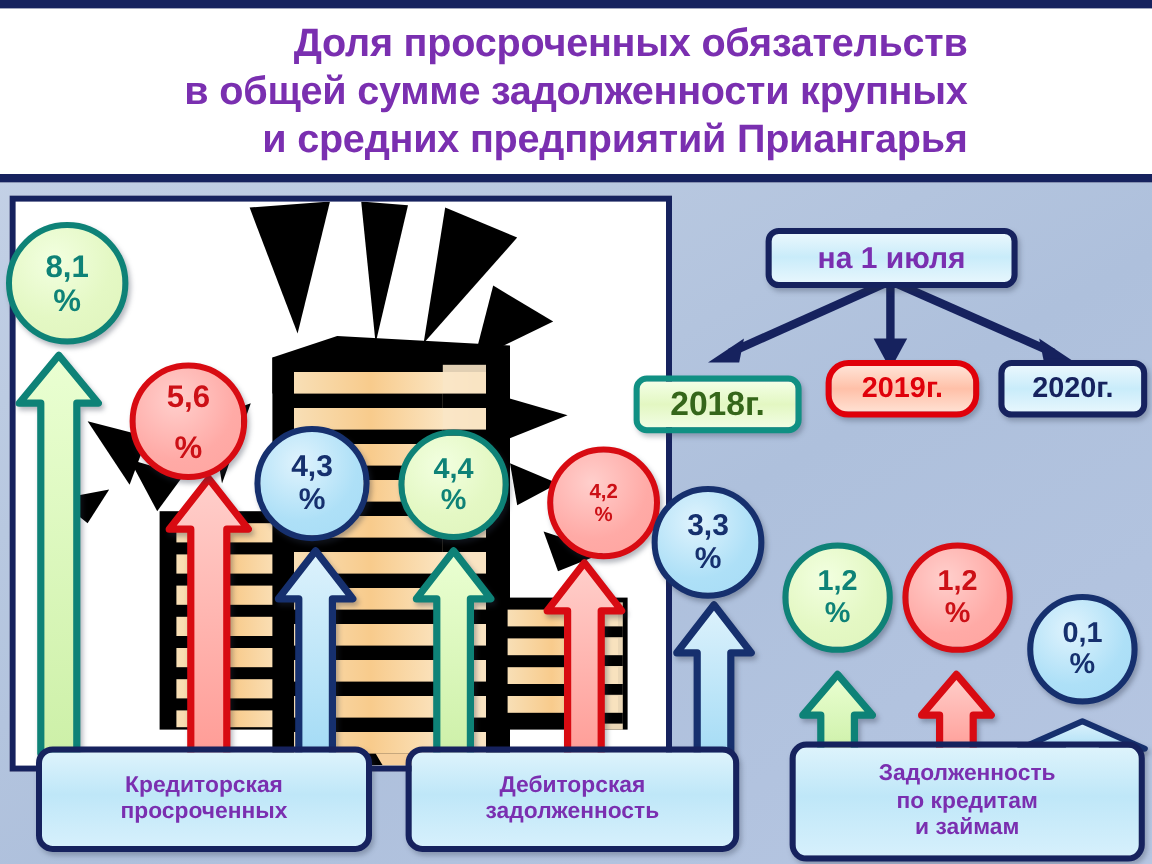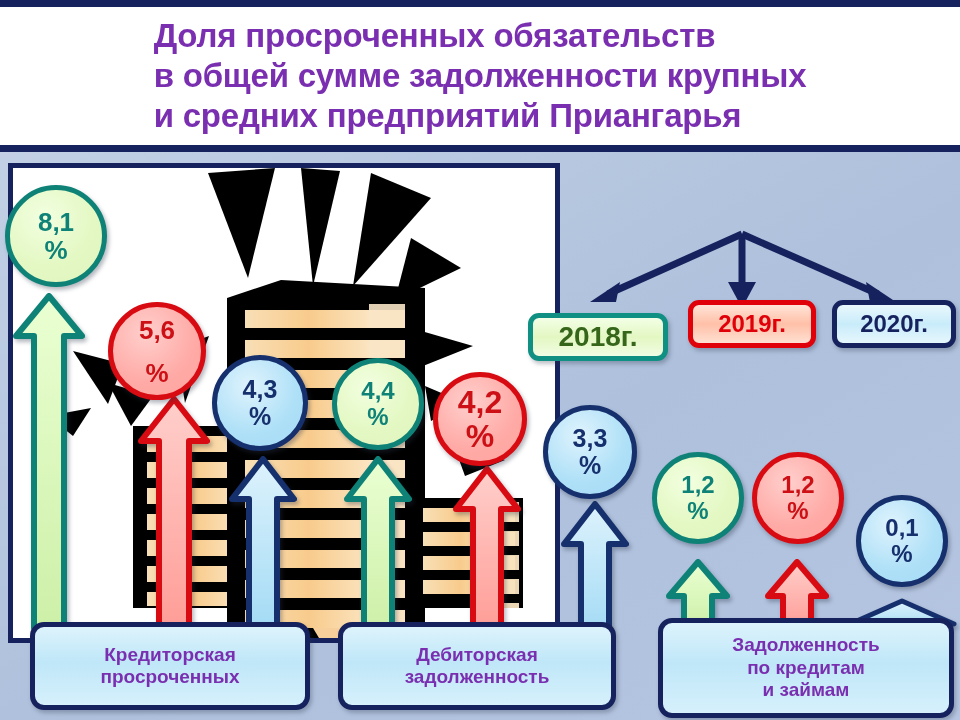--- a/index.html
+++ b/index.html
@@ -17,21 +17,21 @@
   .header{
     position:absolute;left:0;top:0;width:960px;height:152px;
     background:#ffffff;
     border-top:7px solid #16225e;
     border-bottom:7px solid #16225e;
     box-sizing:border-box;
     display:flex;align-items:center;justify-content:center;
   }
   .header .title{
     color:#7a2fb0;font-weight:bold;font-size:33px;line-height:1.22;
-    text-align:left;letter-spacing:-0.2px;white-space:pre-line;
+    text-align:right;letter-spacing:-0.2px;white-space:pre-line;
     font-family:"Liberation Sans","DejaVu Sans",sans-serif;
   }
 
   
   .panel{
     position:absolute;left:8px;top:163px;width:552px;height:480px;
     background:#ffffff;border:5px solid #16225e;box-sizing:border-box;
     overflow:hidden;
   }
   .panel-art{position:absolute;left:0;top:0;width:542px;height:470px;}
@@ -321,21 +321,21 @@
   <div class="bub blue" style="left:212px;top:355px;width:96px;height:96px;font-size:25px;">
     <span class="v">4,3</span>
     <span class="p">%</span>
   </div>
 
   <div class="bub green" style="left:332px;top:358px;width:92px;height:92px;font-size:24px;">
     <span class="v">4,4</span>
     <span class="p">%</span>
   </div>
 
-  <div class="bub red" style="left:433px;top:372px;width:94px;height:94px;font-size:32px;">
+  <div class="bub red" style="left:456px;top:372px;width:94px;height:94px;font-size:17px;">
     <span class="v">4,2</span>
     <span class="p">%</span>
   </div>
 
   <div class="bub blue" style="left:543px;top:405px;width:94px;height:94px;font-size:25px;">
     <span class="v">3,3</span>
     <span class="p">%</span>
   </div>
 
   <div class="bub green" style="left:652px;top:452px;width:92px;height:92px;font-size:24px;">
@@ -357,26 +357,29 @@
     <g stroke="#16225e" stroke-width="7" fill="none">
       <line x1="222" y1="4" x2="88" y2="64"></line>
       <line x1="222" y1="4" x2="222" y2="58"></line>
       <line x1="222" y1="4" x2="358" y2="64"></line>
     </g>
     <polygon points="70,72 100,52 96,72" fill="#16225e"></polygon>
     <polygon points="222,78 208,52 236,52" fill="#16225e"></polygon>
     <polygon points="376,72 346,52 350,72" fill="#16225e"></polygon>
   </svg>
 
+  <div class="chip head" style="left:638px;top:190px;width:210px;height:50px;">
+    <span>на 1 июля</span>
+  </div>
 
   <div class="chip y2018" style="left:528px;top:300px;width:140px;height:48px;">
     <span>2018г.</span>
   </div>
 
-  <div class="chip y2019" style="left:688px;top:300px;width:128px;height:48px;">
+  <div class="chip y2019" style="left:688px;top:300px;width:128px;height:48px;border-radius:19px;">
     <span>2019г.</span>
   </div>
 
   <div class="chip y2020" style="left:832px;top:300px;width:124px;height:48px;">
     <span>2020г.</span>
   </div>
 
   <div class="cap" style="left:30px;top:622px;width:280px;height:88px;">
     <span>Кредиторская
 просроченных</span>

